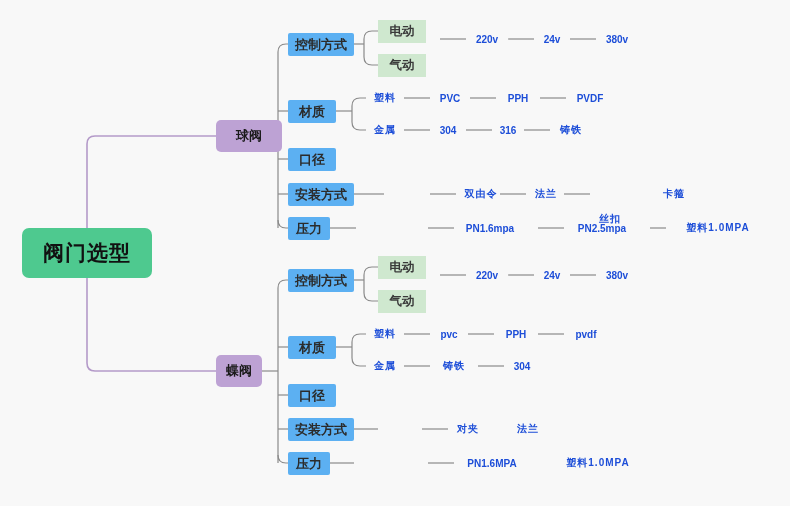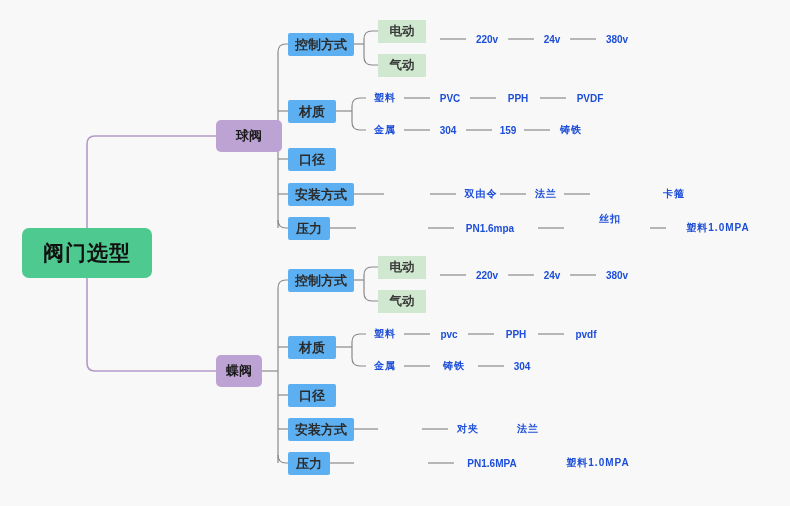--- a/index.html
+++ b/index.html
@@ -152,33 +152,34 @@
   <div class="node leaf" style="left:534px;top:28px;width:36px;height:22px;">24v</div>
   <div class="node leaf" style="left:596px;top:28px;width:42px;height:22px;">380v</div>
 
   <div class="node lvl2" style="left:288px;top:100px;width:48px;height:23px;">材质</div>
   <div class="node leaf leaf-cn" style="left:366px;top:87px;width:38px;height:22px;">塑料</div>
   <div class="node leaf" style="left:430px;top:87px;width:40px;height:22px;">PVC</div>
   <div class="node leaf" style="left:496px;top:87px;width:44px;height:22px;">PPH</div>
   <div class="node leaf" style="left:566px;top:87px;width:48px;height:22px;">PVDF</div>
   <div class="node leaf leaf-cn" style="left:366px;top:119px;width:38px;height:22px;">金属</div>
   <div class="node leaf" style="left:430px;top:119px;width:36px;height:22px;">304</div>
-  <div class="node leaf" style="left:492px;top:119px;width:32px;height:22px;">159</div>
+  <div class="node leaf" style="left:492px;top:119px;width:32px;height:22px;">316</div>
   <div class="node leaf leaf-cn" style="left:550px;top:119px;width:42px;height:22px;">铸铁</div>
 
   <div class="node lvl2" style="left:288px;top:148px;width:48px;height:23px;">口径</div>
 
   <div class="node lvl2" style="left:288px;top:183px;width:66px;height:23px;">安装方式</div>
   <div class="node leaf leaf-cn" style="left:456px;top:183px;width:50px;height:22px;text-align:center;">双由令</div>
   <div class="node leaf leaf-cn" style="left:526px;top:183px;width:40px;height:22px;">法兰</div>
   <div class="node leaf leaf-cn" style="left:590px;top:183px;width:40px;height:22px;margin-top:25px;">丝扣</div>
   <div class="node leaf leaf-cn" style="left:654px;top:183px;width:40px;height:22px;">卡箍</div>
 
   <div class="node lvl2" style="left:288px;top:217px;width:42px;height:23px;">压力</div>
   <div class="node leaf" style="left:454px;top:217px;width:72px;height:22px;">PN1.6mpa</div>
+  <div class="node leaf" style="left:564px;top:217px;width:76px;height:22px;">PN2.5mpa</div>
   <div class="node leaf leaf-cn" style="left:668px;top:217px;width:100px;height:22px;">塑料1.0MPA</div>
 
   <div class="node lvl1" style="left:216px;top:355px;width:46px;height:32px;">蝶阀</div>
 
   <div class="node lvl2" style="left:288px;top:269px;width:66px;height:23px;">控制方式</div>
   <div class="node lvl3-box" style="left:378px;top:256px;width:48px;height:23px;">电动</div>
   <div class="node lvl3-box" style="left:378px;top:290px;width:48px;height:23px;">气动</div>
   <div class="node leaf" style="left:466px;top:264px;width:42px;height:22px;">220v</div>
   <div class="node leaf" style="left:534px;top:264px;width:36px;height:22px;">24v</div>
   <div class="node leaf" style="left:596px;top:264px;width:42px;height:22px;">380v</div>

